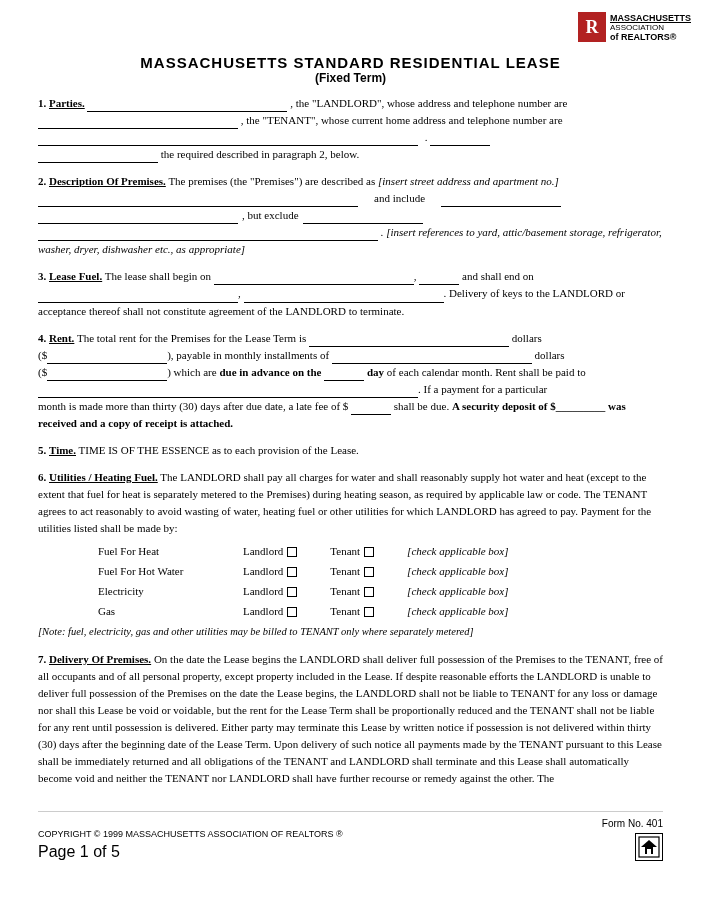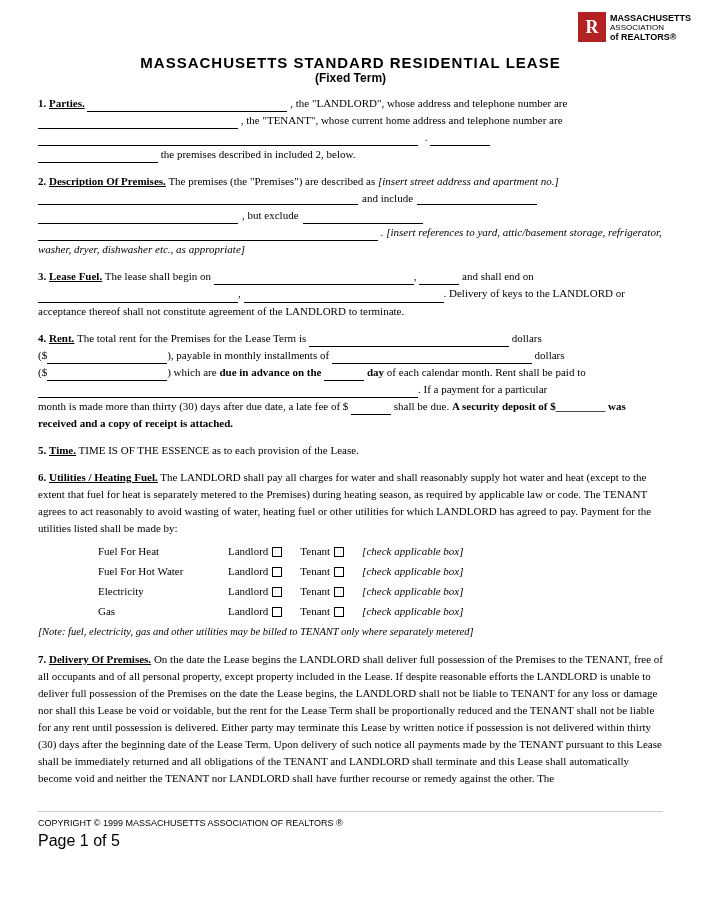--- a/index.html
+++ b/index.html
@@ -91,21 +91,21 @@
 
     
     .util-table {
       margin-top: 6px;
       margin-left: 60px;
     }
     .util-row {
       display: flex;
       align-items: flex-end;
       margin-bottom: 3px;
-      gap: 0;
+      gap: 15px;
     }
     .util-label {
       width: 130px;
       font-size: 11px;
     }
     .util-party {
       display: flex;
       align-items: center;
       margin-right: 18px;
       gap: 4px;
@@ -178,21 +178,21 @@
     }
   </style>
 </head>
 <body>
 
 <div class="page">
 
   <div class="header-logo">
     <div class="logo-box">R</div>
     <div class="logo-wrapper">
-      <span class="mass-line bold" style="font-size:9px;font-family:Arial,sans-serif;font-weight:bold;">MASSACHUSETTS</span>
+      <span class="mass-line bold" style="font-size:9px;font-family:Arial,sans-serif;font-weight:bold;text-decoration:underline;">MASSACHUSETTS</span>
       <span class="assoc-line" style="font-size:8px;font-family:Arial,sans-serif;">ASSOCIATION</span>
       <span class="realtors-line" style="font-size:9px;font-family:Arial,sans-serif;font-weight:bold;">of REALTORS®</span>
     </div>
   </div>
 
   <div class="doc-title">
     <h1>MASSACHUSETTS STANDARD RESIDENTIAL LEASE</h1>
     <div class="subtitle">(Fixed Term)</div>
   </div>
 
@@ -205,30 +205,30 @@
       <span class="underline-field underline-long"></span>
       <span>, the "TENANT", whose current home address and telephone number are</span>
     </div>
     <div>
       <span class="underline-field underline-full"></span>
       <span style="margin-left:4px;">.</span>
       <span class="underline-field underline-short"></span>
     </div>
     <div>
       <span class="underline-field underline-med"></span>
-      <span>the premises described in included 2, below.</span>
+      <span>the required described in paragraph 2, below.</span>
     </div>
   </div>
 
   <div class="section">
     <span class="section-number">2.</span>
     <span class="bold underline">Description Of Premises.</span>
     <span>The premises (the "Premises") are described as</span>
     <span class="italic">[insert street address and apartment no.]</span>
-    <div style="display:flex; gap:4px; align-items:center;">
+    <div style="display:flex; gap:16px; align-items:flex-end;">
       <span class="underline-field" style="min-width:320px;"></span>
       <span>and include</span>
       <span class="underline-field underline-med"></span>
     </div>
     <div style="display:flex; align-items:flex-end; gap:4px;">
       <span class="underline-field underline-long"></span>
       <span>, but exclude</span>
       <span class="underline-field underline-med"></span>
     </div>
     <div>
@@ -337,15 +337,26 @@
     <span class="section-number">7.</span>
     <span class="bold underline">Delivery Of Premises.</span>
     <span>On the date the Lease begins the LANDLORD shall deliver full possession of the Premises to the TENANT, free of all occupants and of all personal property, except property included in the Lease. If despite reasonable efforts the LANDLORD is unable to deliver full possession of the Premises on the date the Lease begins, the LANDLORD shall not be liable to TENANT for any loss or damage nor shall this Lease be void or voidable, but the rent for the Lease Term shall be proportionally reduced and the TENANT shall not be liable for any rent until possession is delivered. Either party may terminate this Lease by written notice if possession is not delivered within thirty (30) days after the beginning date of the Lease Term. Upon delivery of such notice all payments made by the TENANT pursuant to this Lease shall be immediately returned and all obligations of the TENANT and LANDLORD shall terminate and this Lease shall automatically become void and neither the TENANT nor LANDLORD shall have further recourse or remedy against the other. The</span>
   </div>
 
   <div class="footer">
     <div class="footer-center">
       <div>COPYRIGHT © 1999 MASSACHUSETTS ASSOCIATION OF REALTORS ®</div>
       <div class="page-line">Page 1 of 5</div>
     </div>
+    <div class="footer-right">
+      <span class="form-number">Form No. 401</span>
+      <div class="equal-housing" title="Equal Housing Opportunity">
+        <svg width="22" height="22" viewBox="0 0 22 22">
+          <rect x="1" y="1" width="20" height="20" fill="none" stroke="#000" stroke-width="1.2"></rect>
+          <polygon points="11,4 19,11 3,11" fill="#000"></polygon>
+          <rect x="7" y="11" width="8" height="7" fill="#000"></rect>
+          <rect x="9" y="13" width="4" height="5" fill="#fff"></rect>
+        </svg>
+      </div>
+    </div>
   </div>
 
 </div>
 
 </body></html>

